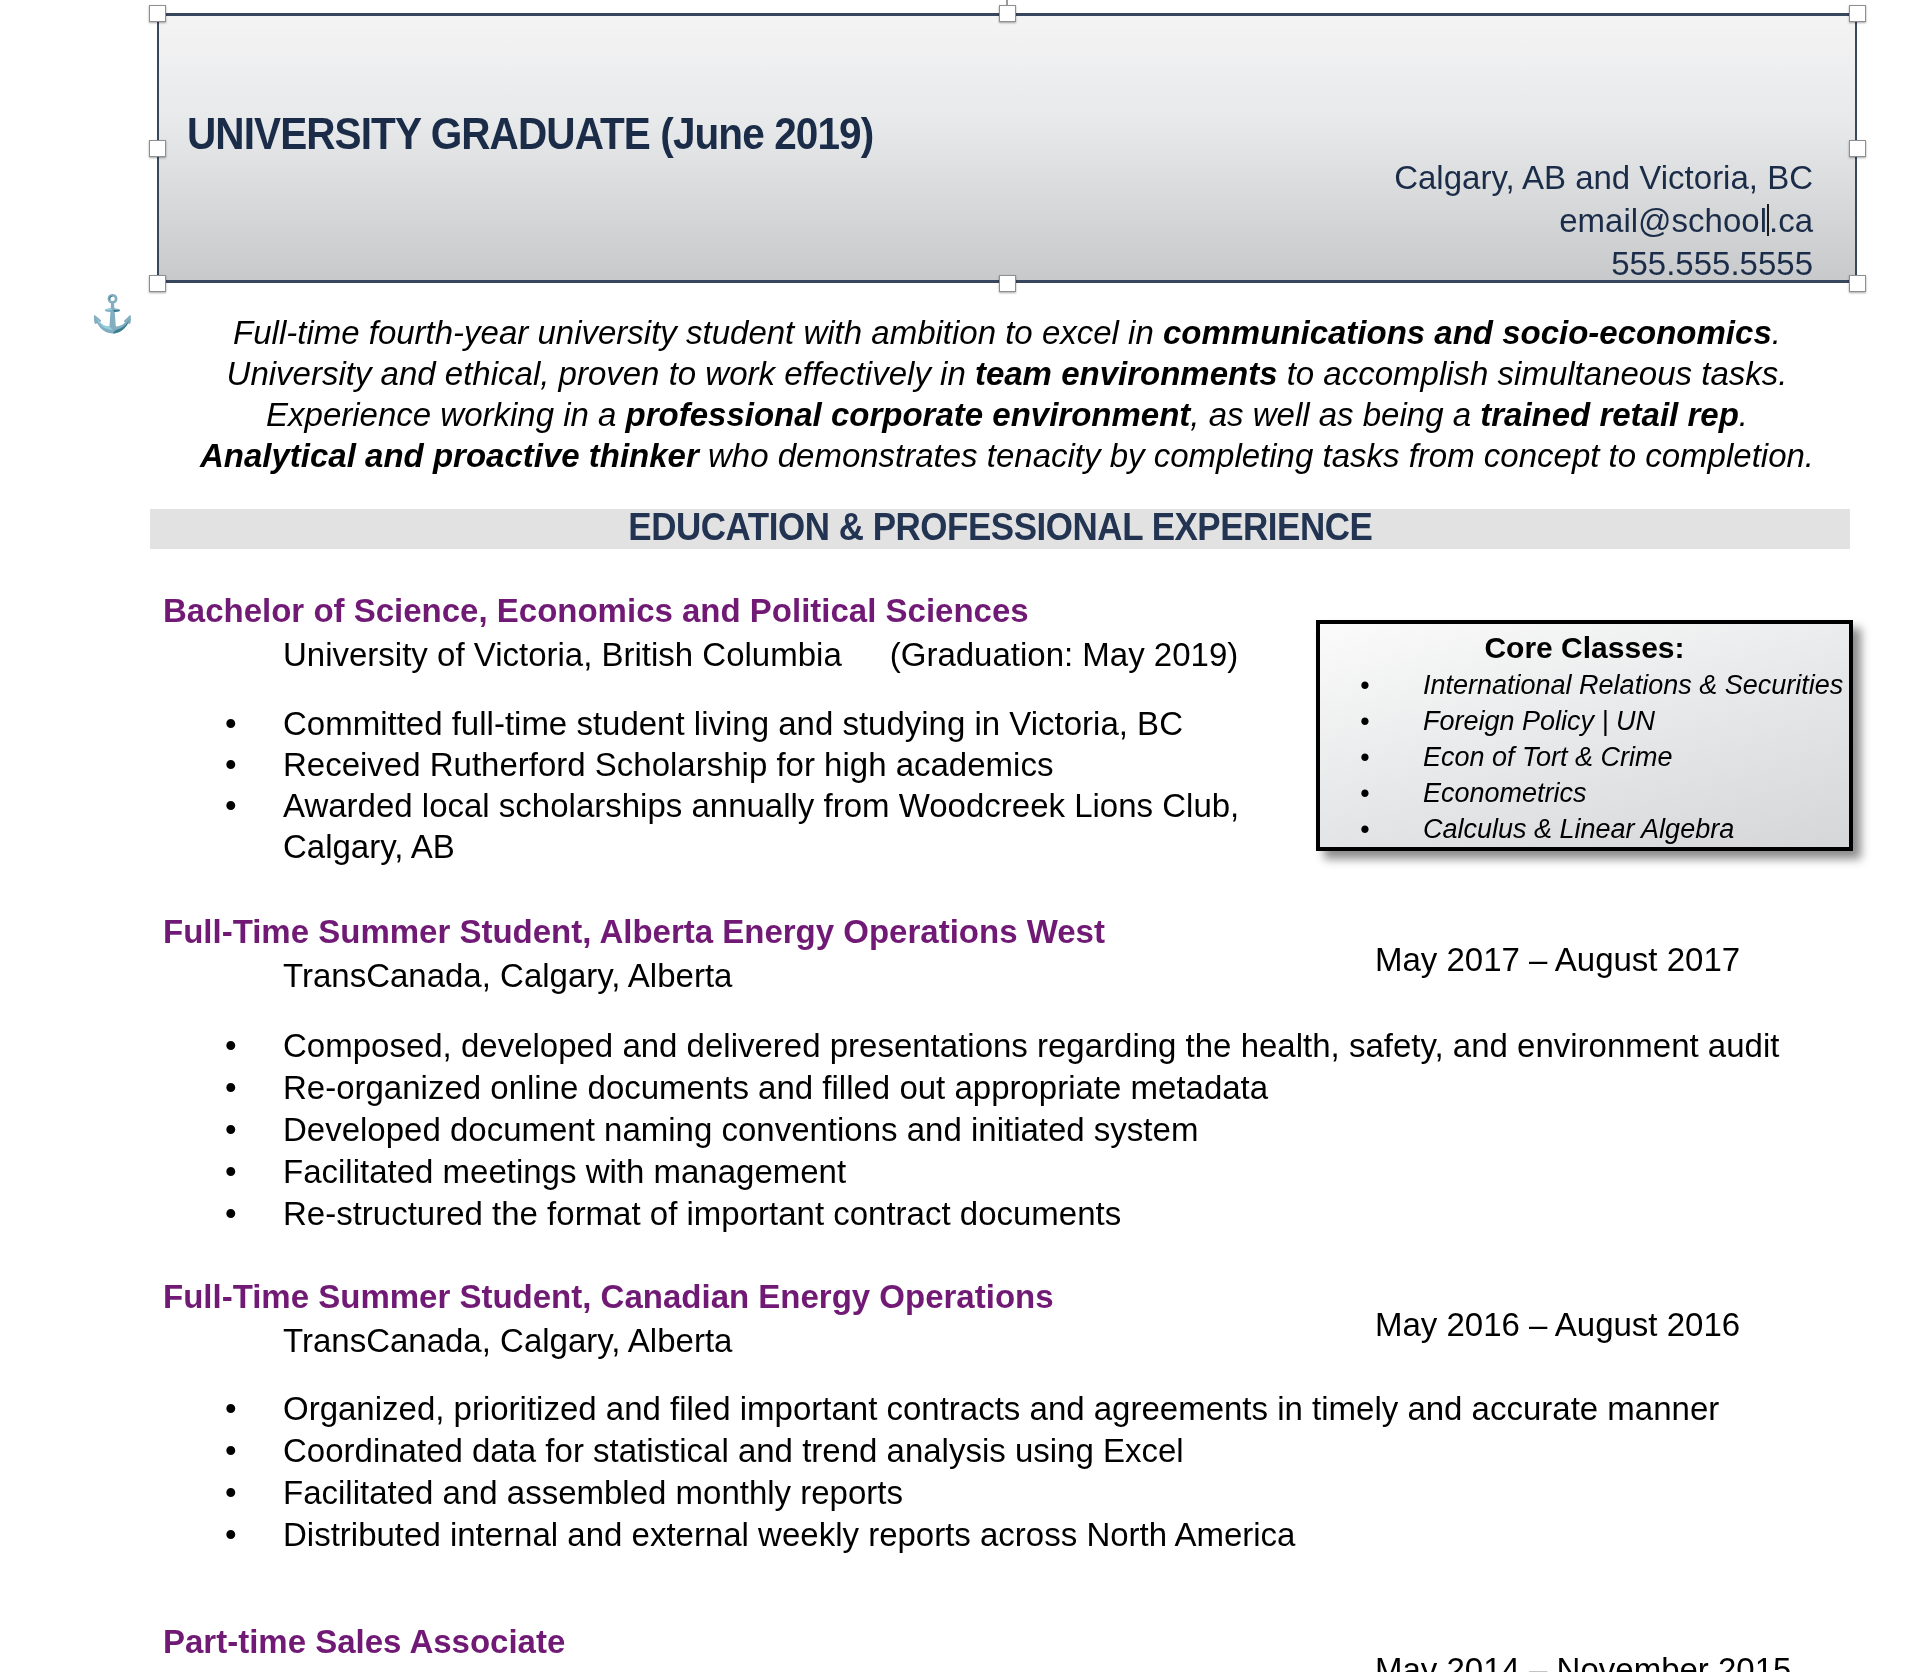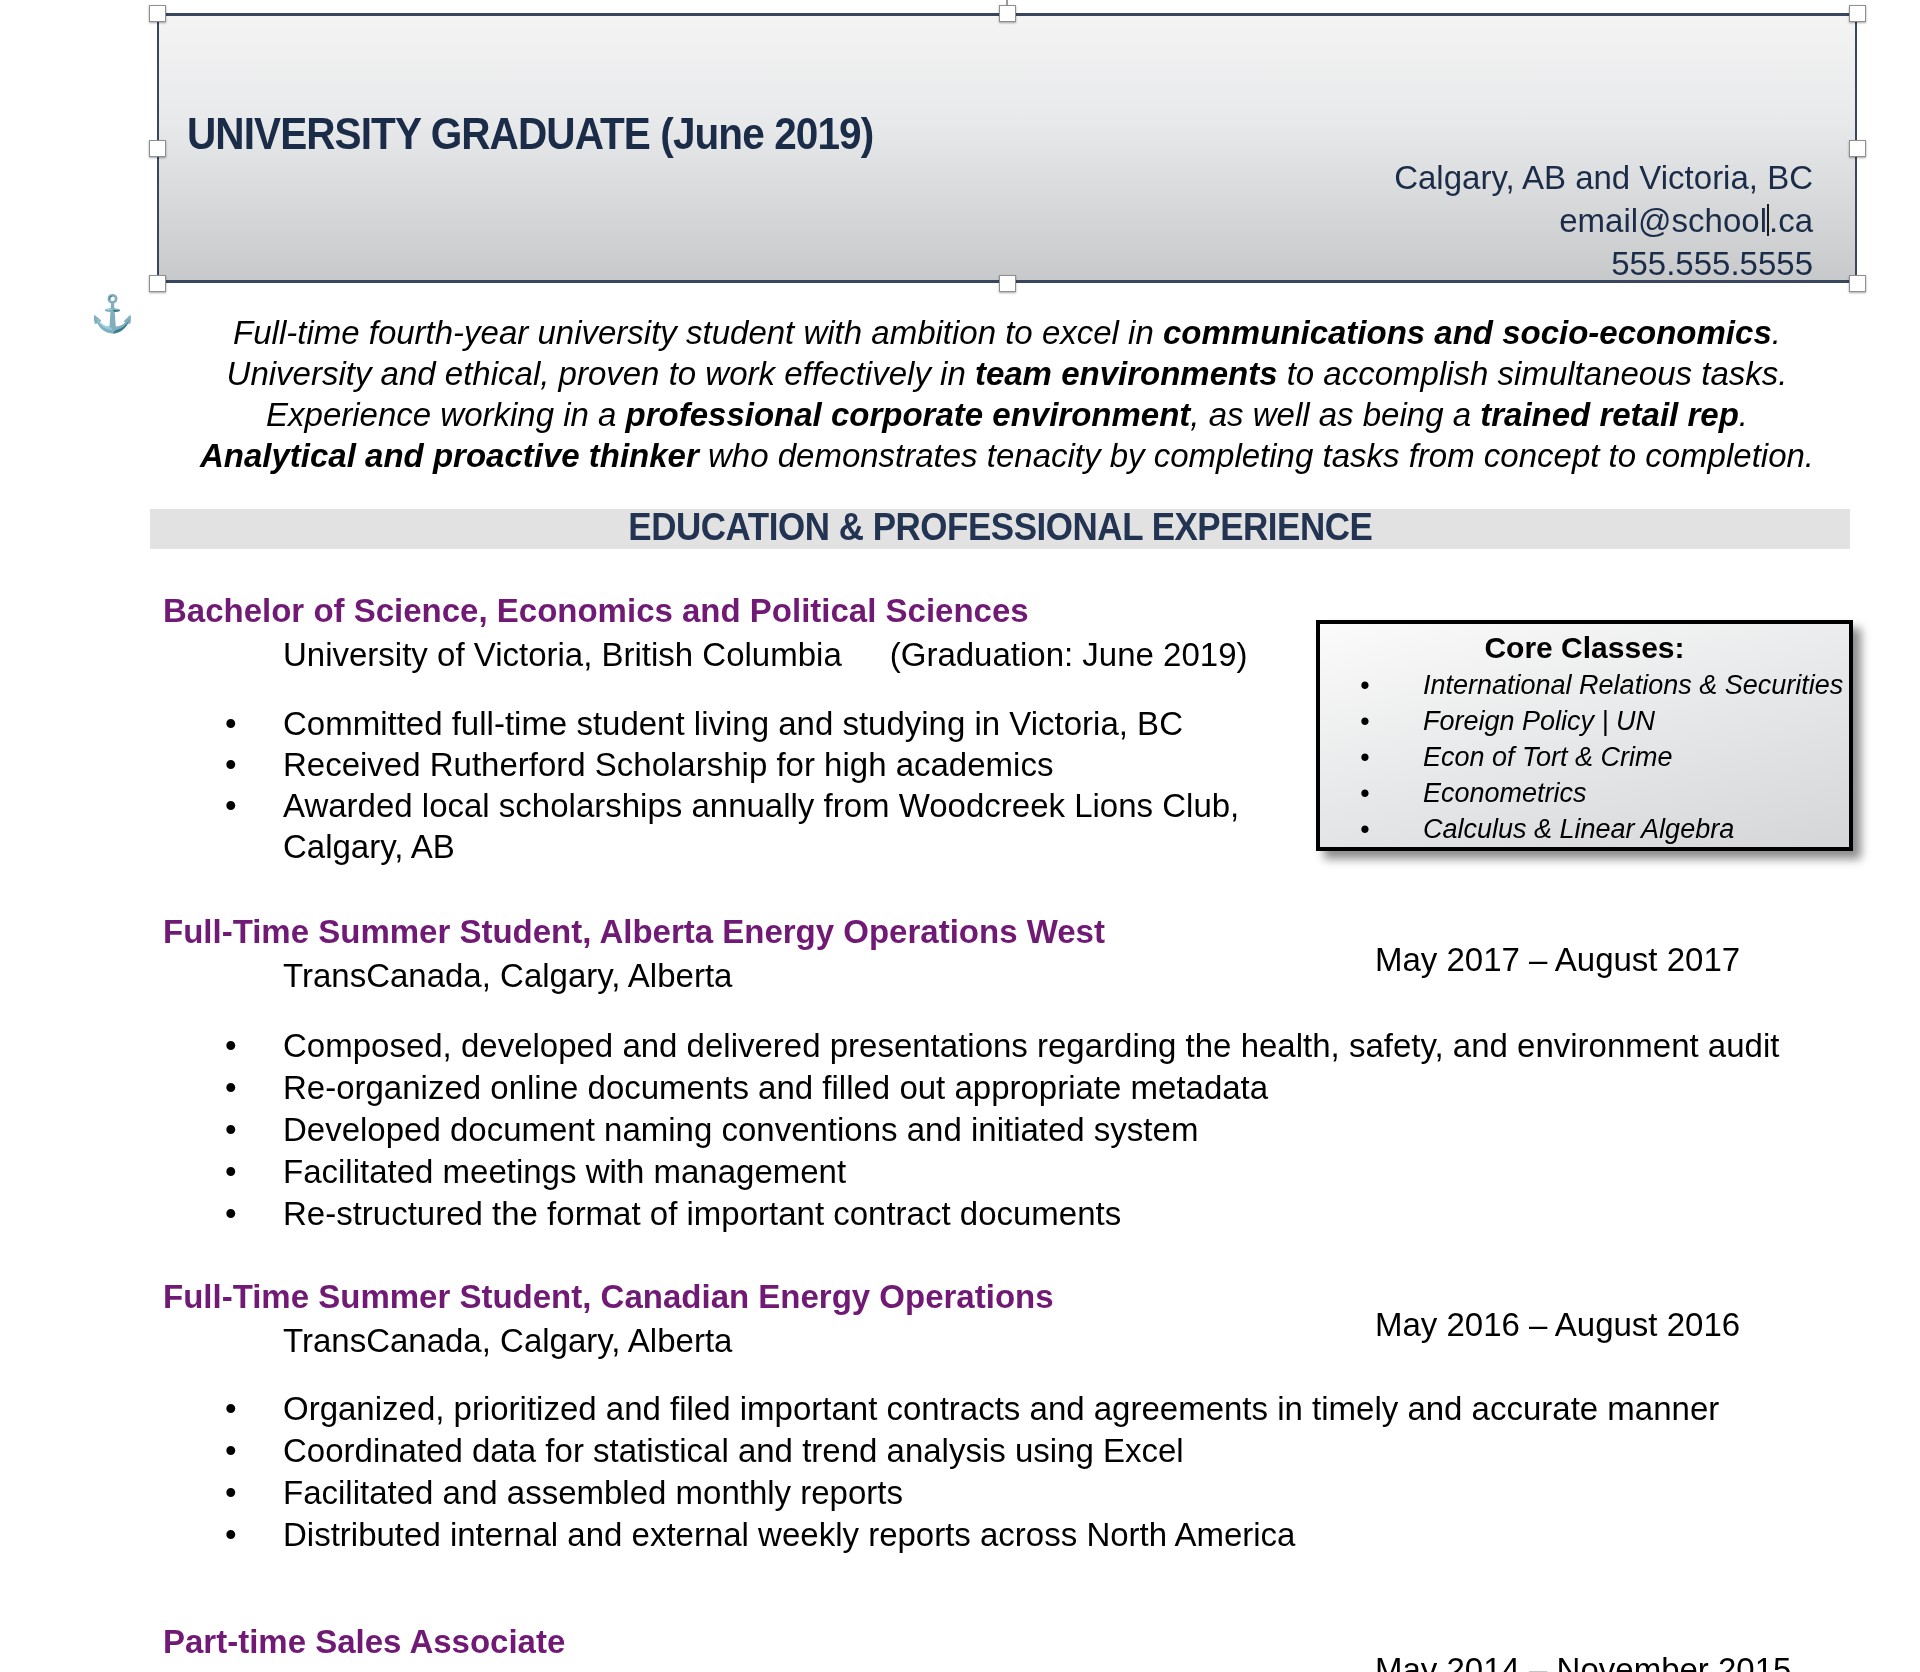--- a/index.html
+++ b/index.html
@@ -87,21 +87,21 @@
   <div><span>Experience working in a </span><span class="b">professional corporate environment</span><span>, as well as being a </span><span class="b">trained retail rep</span><span>.</span></div>
   <div><span class="b">Analytical and proactive thinker</span><span> who demonstrates tenacity by completing tasks from concept to completion.</span></div>
 </div>
 
 <div class="section-bar">
   <span>EDUCATION &amp; PROFESSIONAL EXPERIENCE</span>
 </div>
 
 <div class="h-entry" style="top:592px;">Bachelor of Science, Economics and Political Sciences</div>
 <div class="sub-line" style="top:636px;">
-  <span>University of Victoria, British Columbia</span><span class="gap"></span><span>(Graduation: June 2019)</span>
+  <span>University of Victoria, British Columbia</span><span class="gap"></span><span>(Graduation: May 2019)</span>
 </div>
 <ul class="blist edu">
   <li>Committed full-time student living and studying in Victoria, BC</li>
   <li>Received Rutherford Scholarship for high academics</li>
   <li>Awarded local scholarships annually from Woodcreek Lions Club, Calgary, AB</li>
 </ul>
 
 <div class="core-box">
   <div class="core-title">Core Classes:</div>
   <ul class="core">

